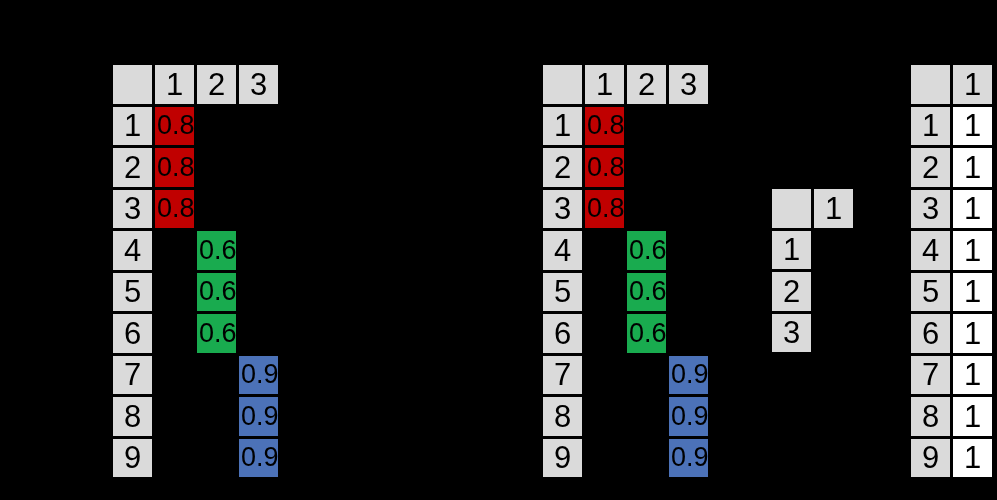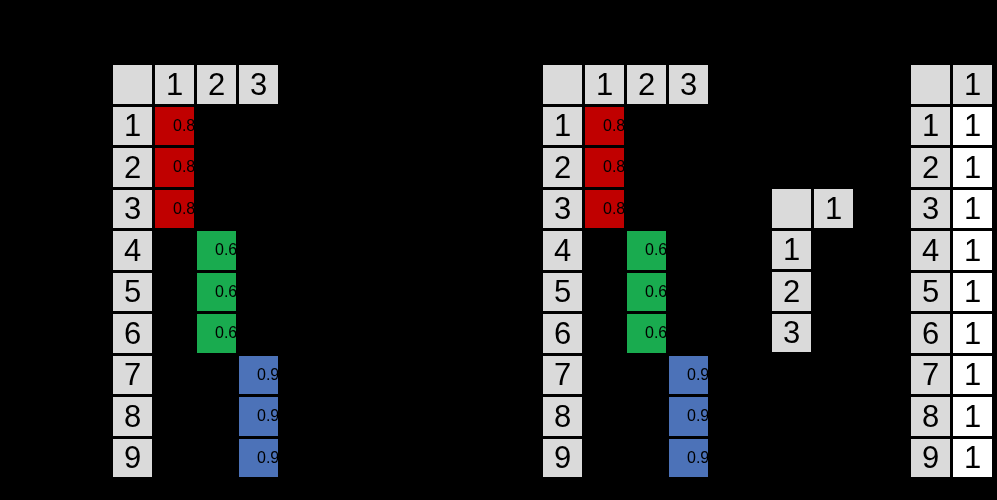--- a/index.html
+++ b/index.html
@@ -24,23 +24,23 @@
   .cell{
     display:flex;
     align-items:center;
     justify-content:center;
     box-sizing:border-box;
     line-height:1;
     user-select:none;
   }
   .hdr,.lbl{font-size:31px;}
   .val{
-    font-size:16px;
+    font-size:27px;
     justify-content:flex-start;
-    padding-left:18px;
+    padding-left:2px;
   }
   .vector-right .val{
     font-size:31px;
     justify-content:center;
     padding-left:0;
   }
 </style>
 </head>
 <body>
 

